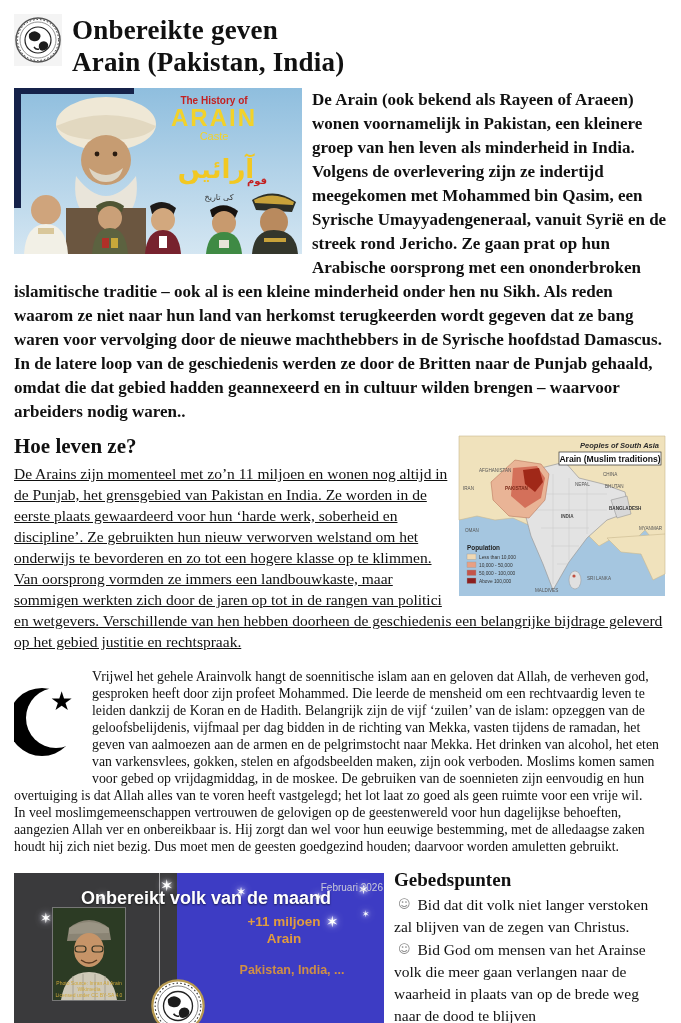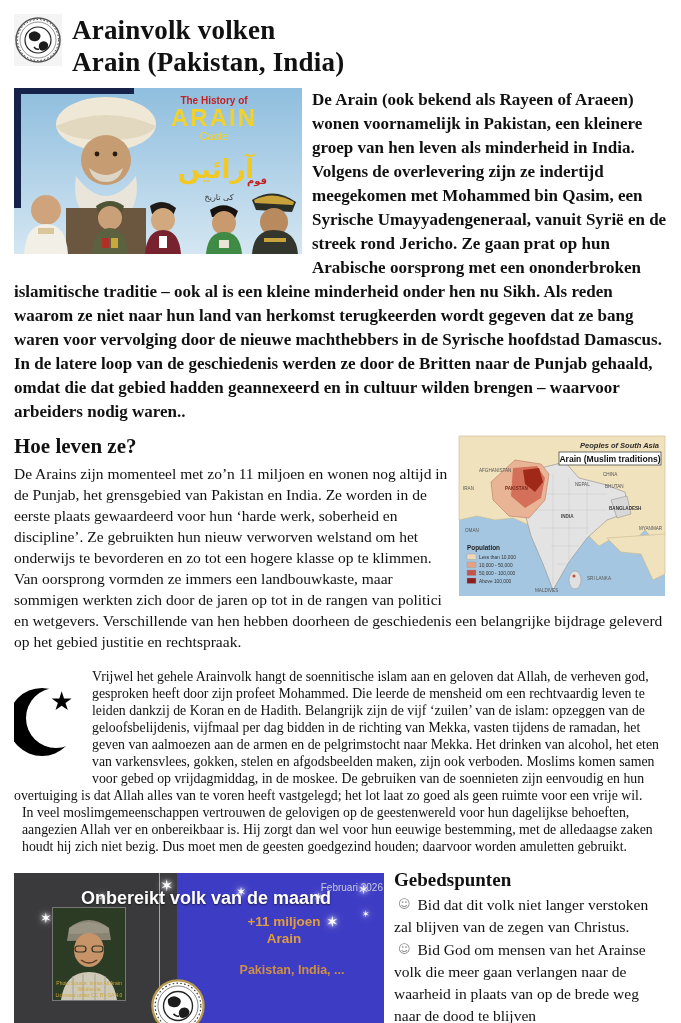--- a/index.html
+++ b/index.html
@@ -17,27 +17,27 @@
 
   
   .intro-section { }
   .collage { float:left; width:288px; height:166px; margin:0 10px 4px 0; display:block; }
   .intro-text { font-weight:bold; font-size:17px; line-height:24px; }
 
   
   .hoe-section { margin-top:10px; }
   .map-fig { float:right; width:210px; height:170px; margin:0 0 4px 8px; display:block; }
   h2.sec { font-size:21px; font-weight:bold; margin-bottom:4px; }
-  .hoe-text { font-size:15.5px; line-height:21px; }
+  .hoe-text { font-size:15.5px; line-height:21px;text-decoration:underline; }
 
   
   .wat-section { margin-top:16px; }
   .crescent-wrap { float:left; width:64px; height:104px; margin:2px 14px 2px 0; }
   .wat-text { font-size:13.8px; line-height:17px; }
-  .wat-text + .wat-text { margin-top:0;margin-left:8px; }
+  .wat-text + .wat-text { margin-top:0; }
 
   
   .bottom-section { margin-top:14px; font-size:15.5px; line-height:22px; }
   h2.prayer-h { font-size:19px; font-weight:bold; margin-bottom:2px; }
   .prayer-item { }
   .bullet {
     display:inline-block; font-family:"DejaVu Sans", sans-serif;
     color:#8a8a8a; font-size:12px; vertical-align:2px; margin:0 7px 0 4px;
   }
 
@@ -82,21 +82,21 @@
       <rect x="0" y="0" width="48" height="52" fill="#f4f4f4"></rect>
       <circle cx="24" cy="26" r="22" fill="#ffffff" stroke="#555" stroke-width="1.5"></circle>
       <circle cx="24" cy="26" r="18" fill="none" stroke="#777" stroke-width="0.8"></circle>
       <circle cx="24" cy="26" r="20.5" fill="none" stroke="#333" stroke-width="1" stroke-dasharray="1.5 2"></circle>
       <circle cx="24" cy="26" r="13" fill="#fff" stroke="#222" stroke-width="1.2"></circle>
       <path d="M15,20 q4,-4 8,-2 q5,2 3,6 q-2,4 -7,3 q-5,-1 -4,-7z" fill="#1c1c1c"></path>
       <path d="M27,28 q5,-2 7,2 q1,4 -3,6 q-5,2 -6,-2 q-1,-4 2,-6z" fill="#1c1c1c"></path>
       <path d="M20,33 q2,3 5,2" stroke="#1c1c1c" stroke-width="1.4" fill="none"></path>
     </svg>
     <div class="titles">
-      <div>Arainvolk volken</div>
+      <div>Onbereikte geven</div>
       <div>Arain (Pakistan, India)</div>
     </div>
   </div>
 
   <div class="intro-section clearfix">
     <svg class="collage" viewBox="0 0 288 166">
       <defs>
         <linearGradient id="sky" x1="0" y1="0" x2="0" y2="1">
           <stop offset="0" stop-color="#8fbede"></stop>
             <stop offset="1" stop-color="#d4e6f2"></stop>

